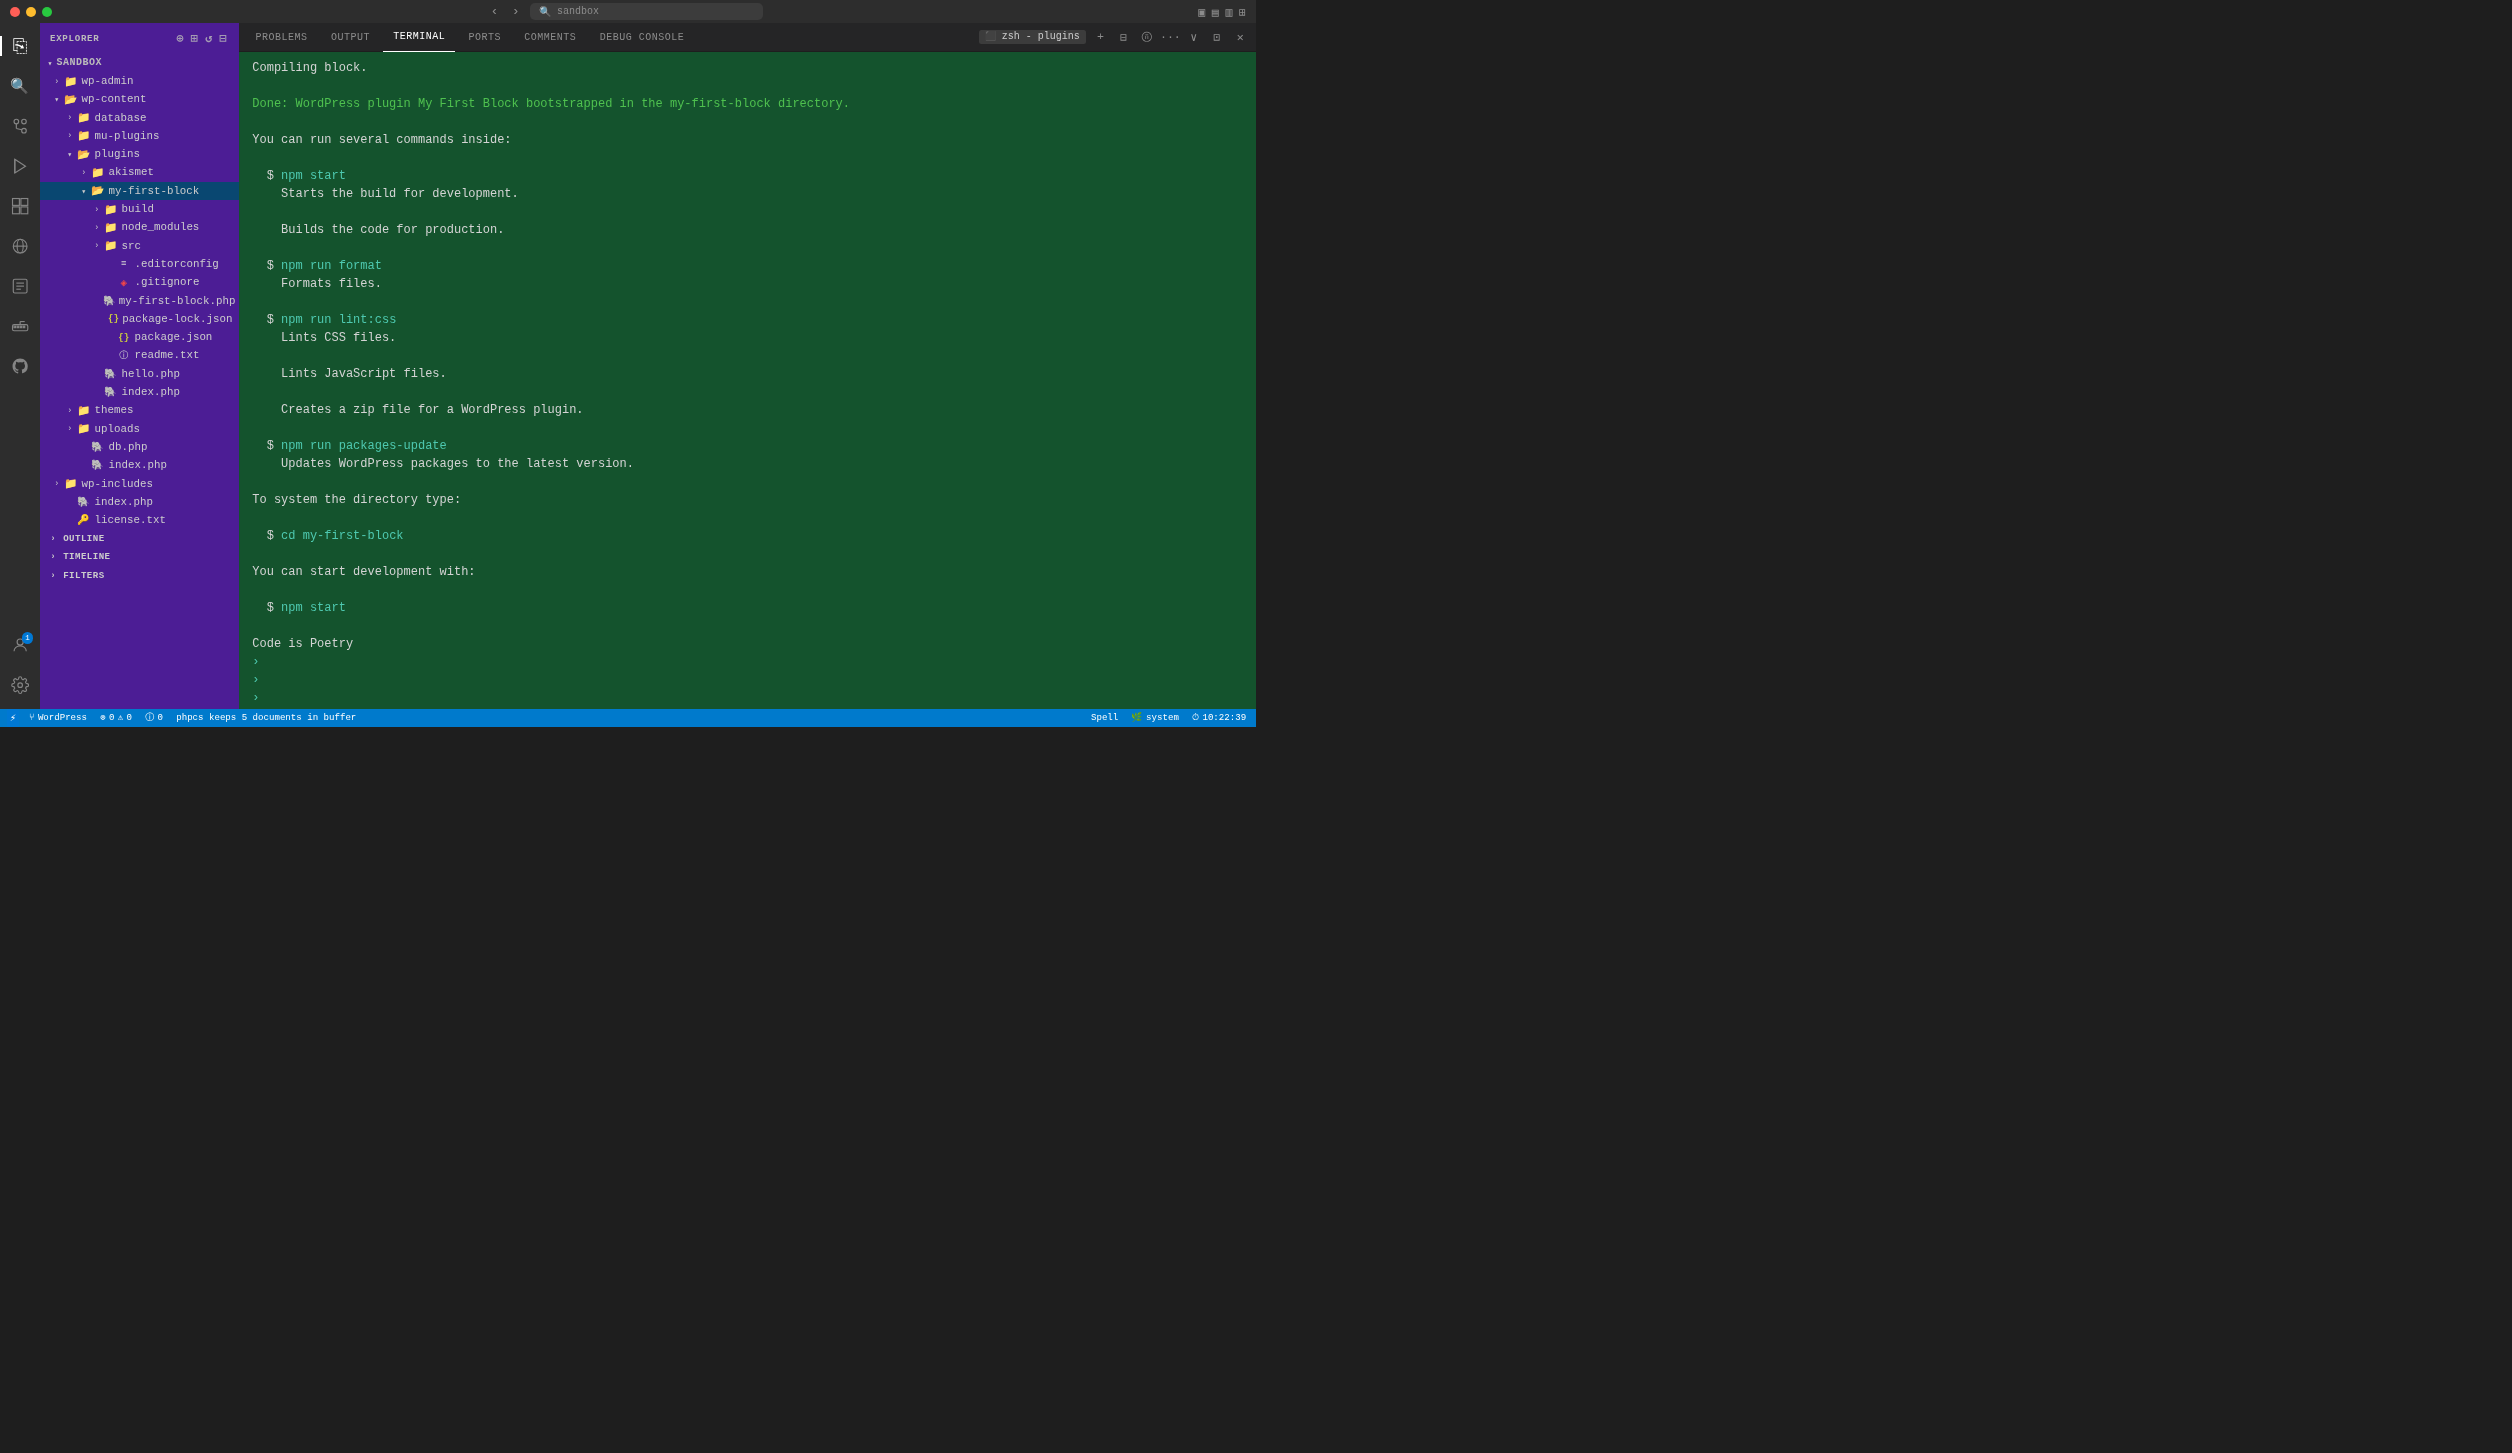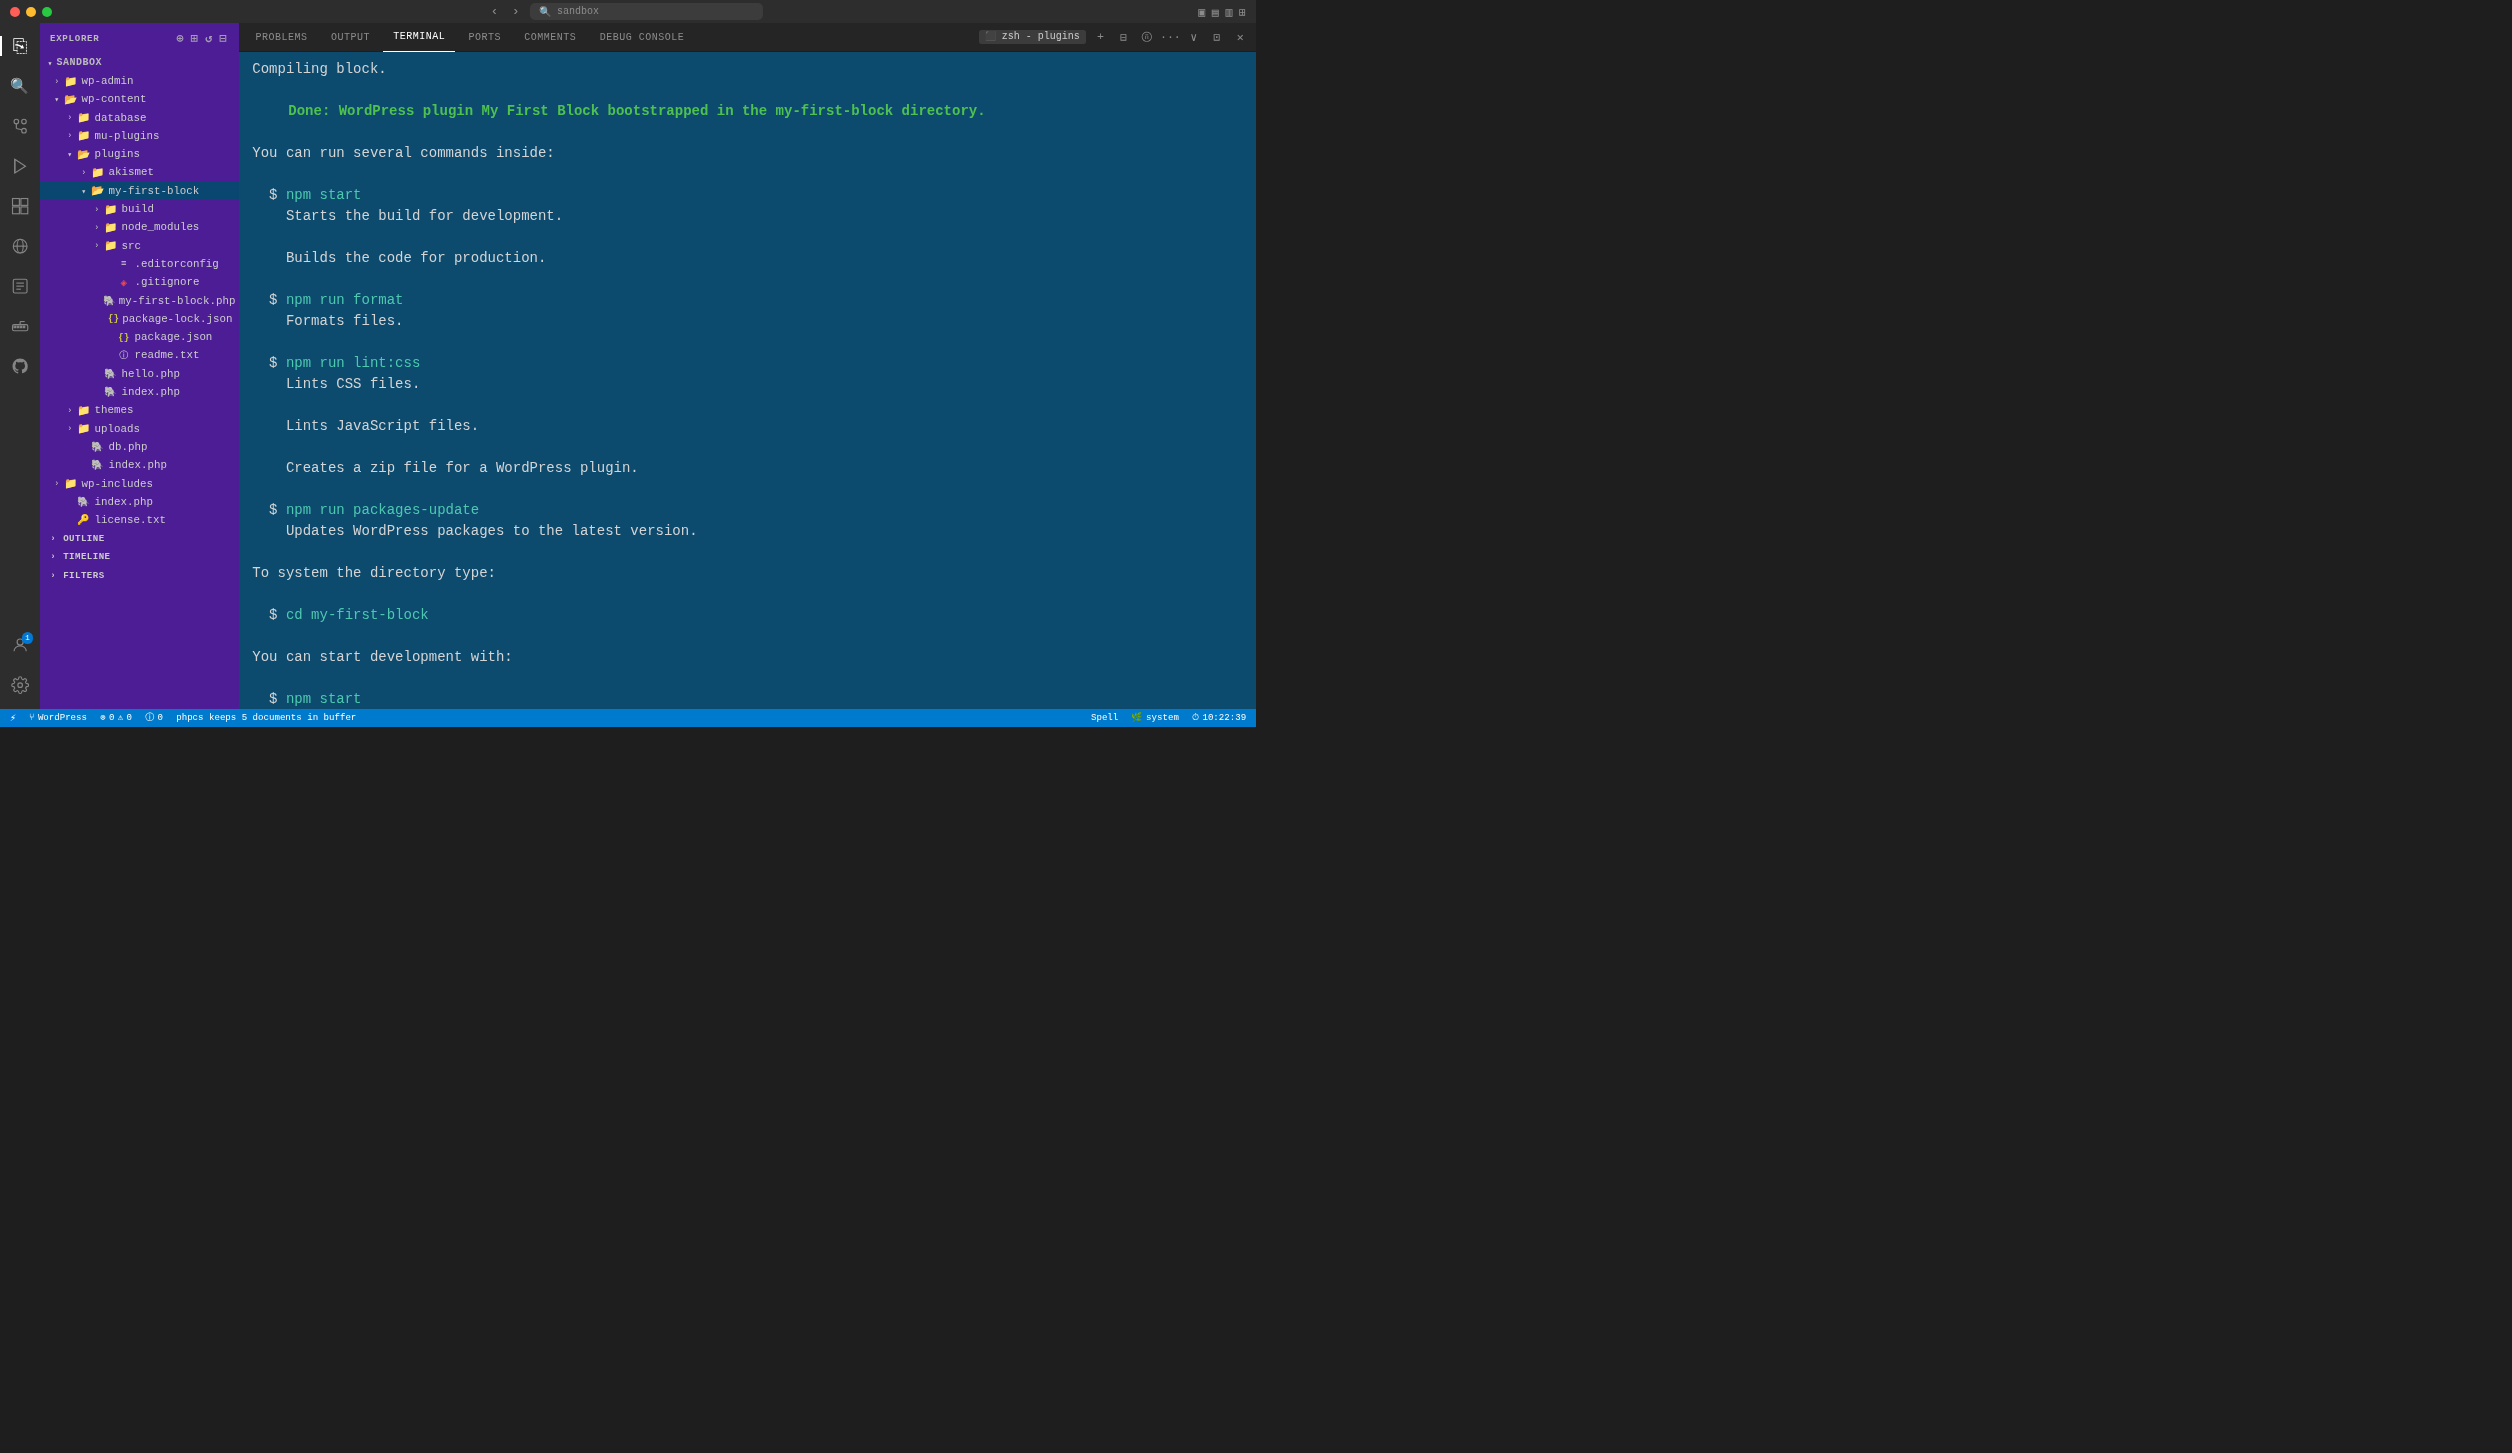--- a/index.html
+++ b/index.html
@@ -282,23 +282,23 @@
       color: #8c8c8c;
       border-radius: 2.5px;
       font-size: 11.6px;
     }
 
     
     .terminal-content {
       flex: 1;
       padding: 6.6px 13.3px;
       overflow-y: auto;
-      background: #0c4a6e;
+      background: #14532d;
       font-family: 'Menlo', 'Monaco', 'Courier New', monospace;
-      font-size: 14px;
+      font-size: 12px;
       line-height: 1.5;
     }
     .terminal-content::-webkit-scrollbar { width: 6.6px; }
     .terminal-content::-webkit-scrollbar-track { background: #1e1e1e; }
     .terminal-content::-webkit-scrollbar-thumb { background: #424242; }
 
     .term-line { white-space: pre; }
     .term-white { color: #d4d4d4; }
 
     
@@ -652,21 +652,21 @@
         <div class="panel-action-btn">···</div>
         <div class="panel-action-btn">∨</div>
         <div class="panel-action-btn">⊡</div>
         <div class="panel-action-btn">✕</div>
       </div>
     </div>
 
     <div class="terminal-content">
       <div class="term-line term-white">Compiling block.</div>
       <div class="term-line">&nbsp;</div>
-      <div class="term-line" style="color:#4fc14f;font-weight:bold;margin-left:36px;">Done: WordPress plugin My First Block bootstrapped in the my-first-block directory.</div>
+      <div class="term-line" style="color:#4fc14f;font-weight:normal;">Done: WordPress plugin My First Block bootstrapped in the my-first-block directory.</div>
       <div class="term-line">&nbsp;</div>
       <div class="term-line term-white">You can run several commands inside:</div>
       <div class="term-line">&nbsp;</div>
       <div class="term-line"><span style="color:#d4d4d4;">  $ </span><span style="color:#4ec9b0;">npm start</span></div>
       <div class="term-line term-white">    Starts the build for development.</div>
       <div class="term-line">&nbsp;</div>
       <div class="term-line term-white">    Builds the code for production.</div>
       <div class="term-line">&nbsp;</div>
       <div class="term-line"><span style="color:#d4d4d4;">  $ </span><span style="color:#4ec9b0;">npm run format</span></div>
       <div class="term-line term-white">    Formats files.</div>

